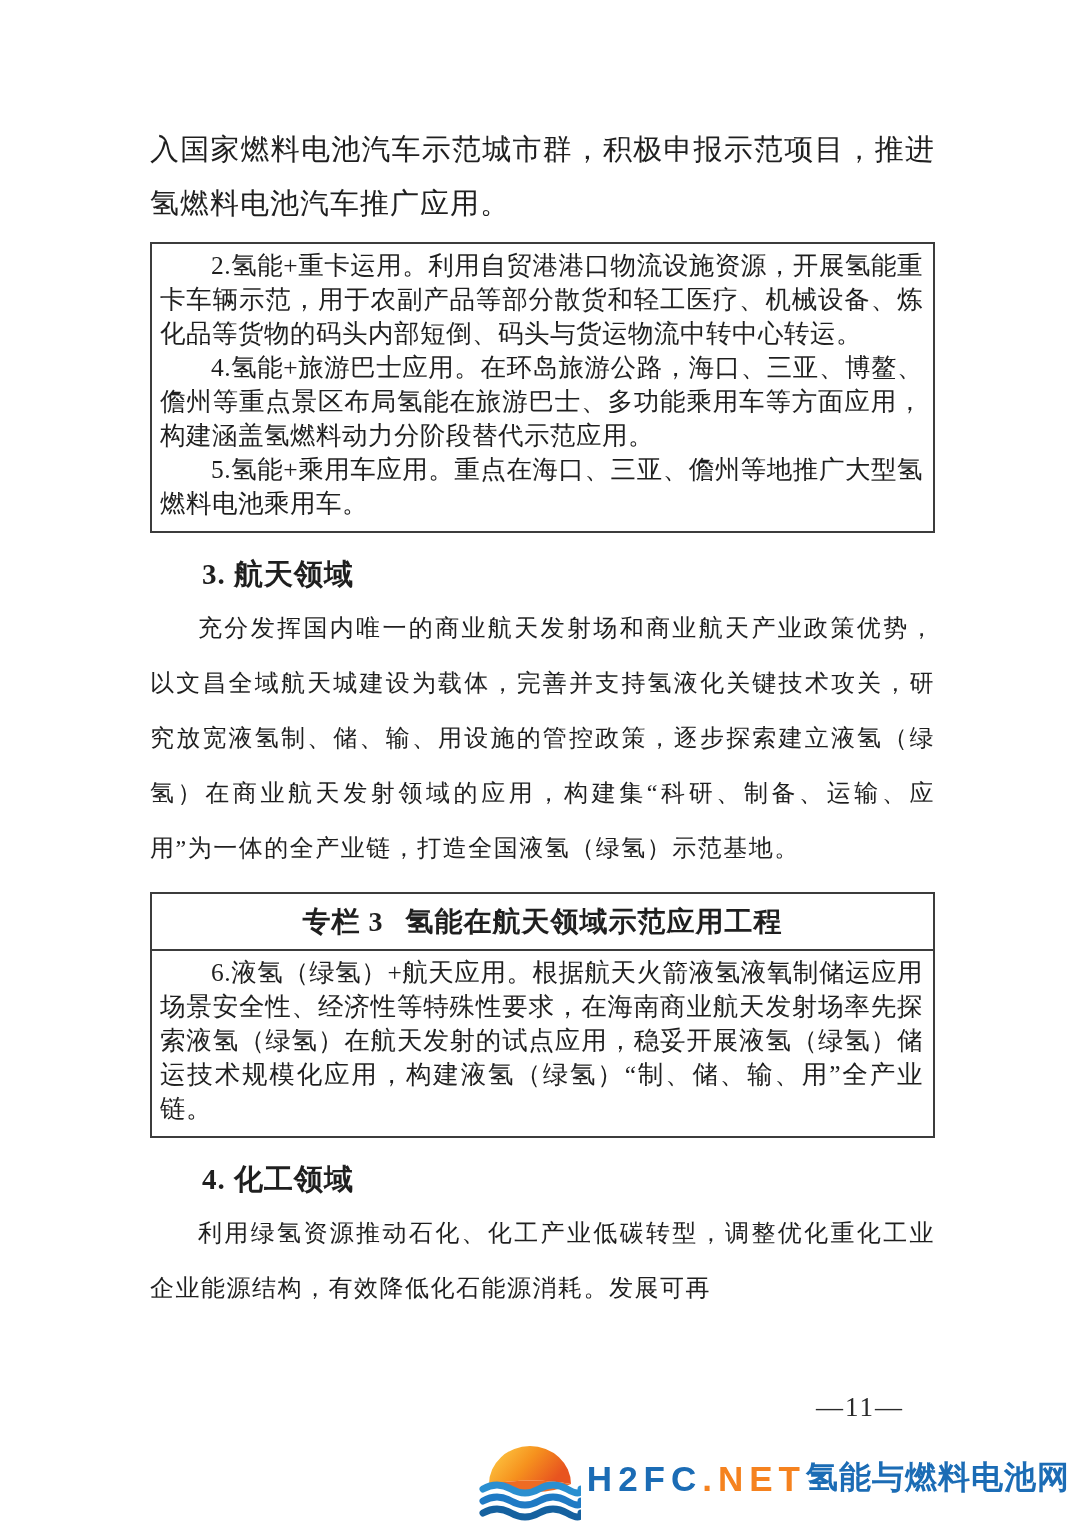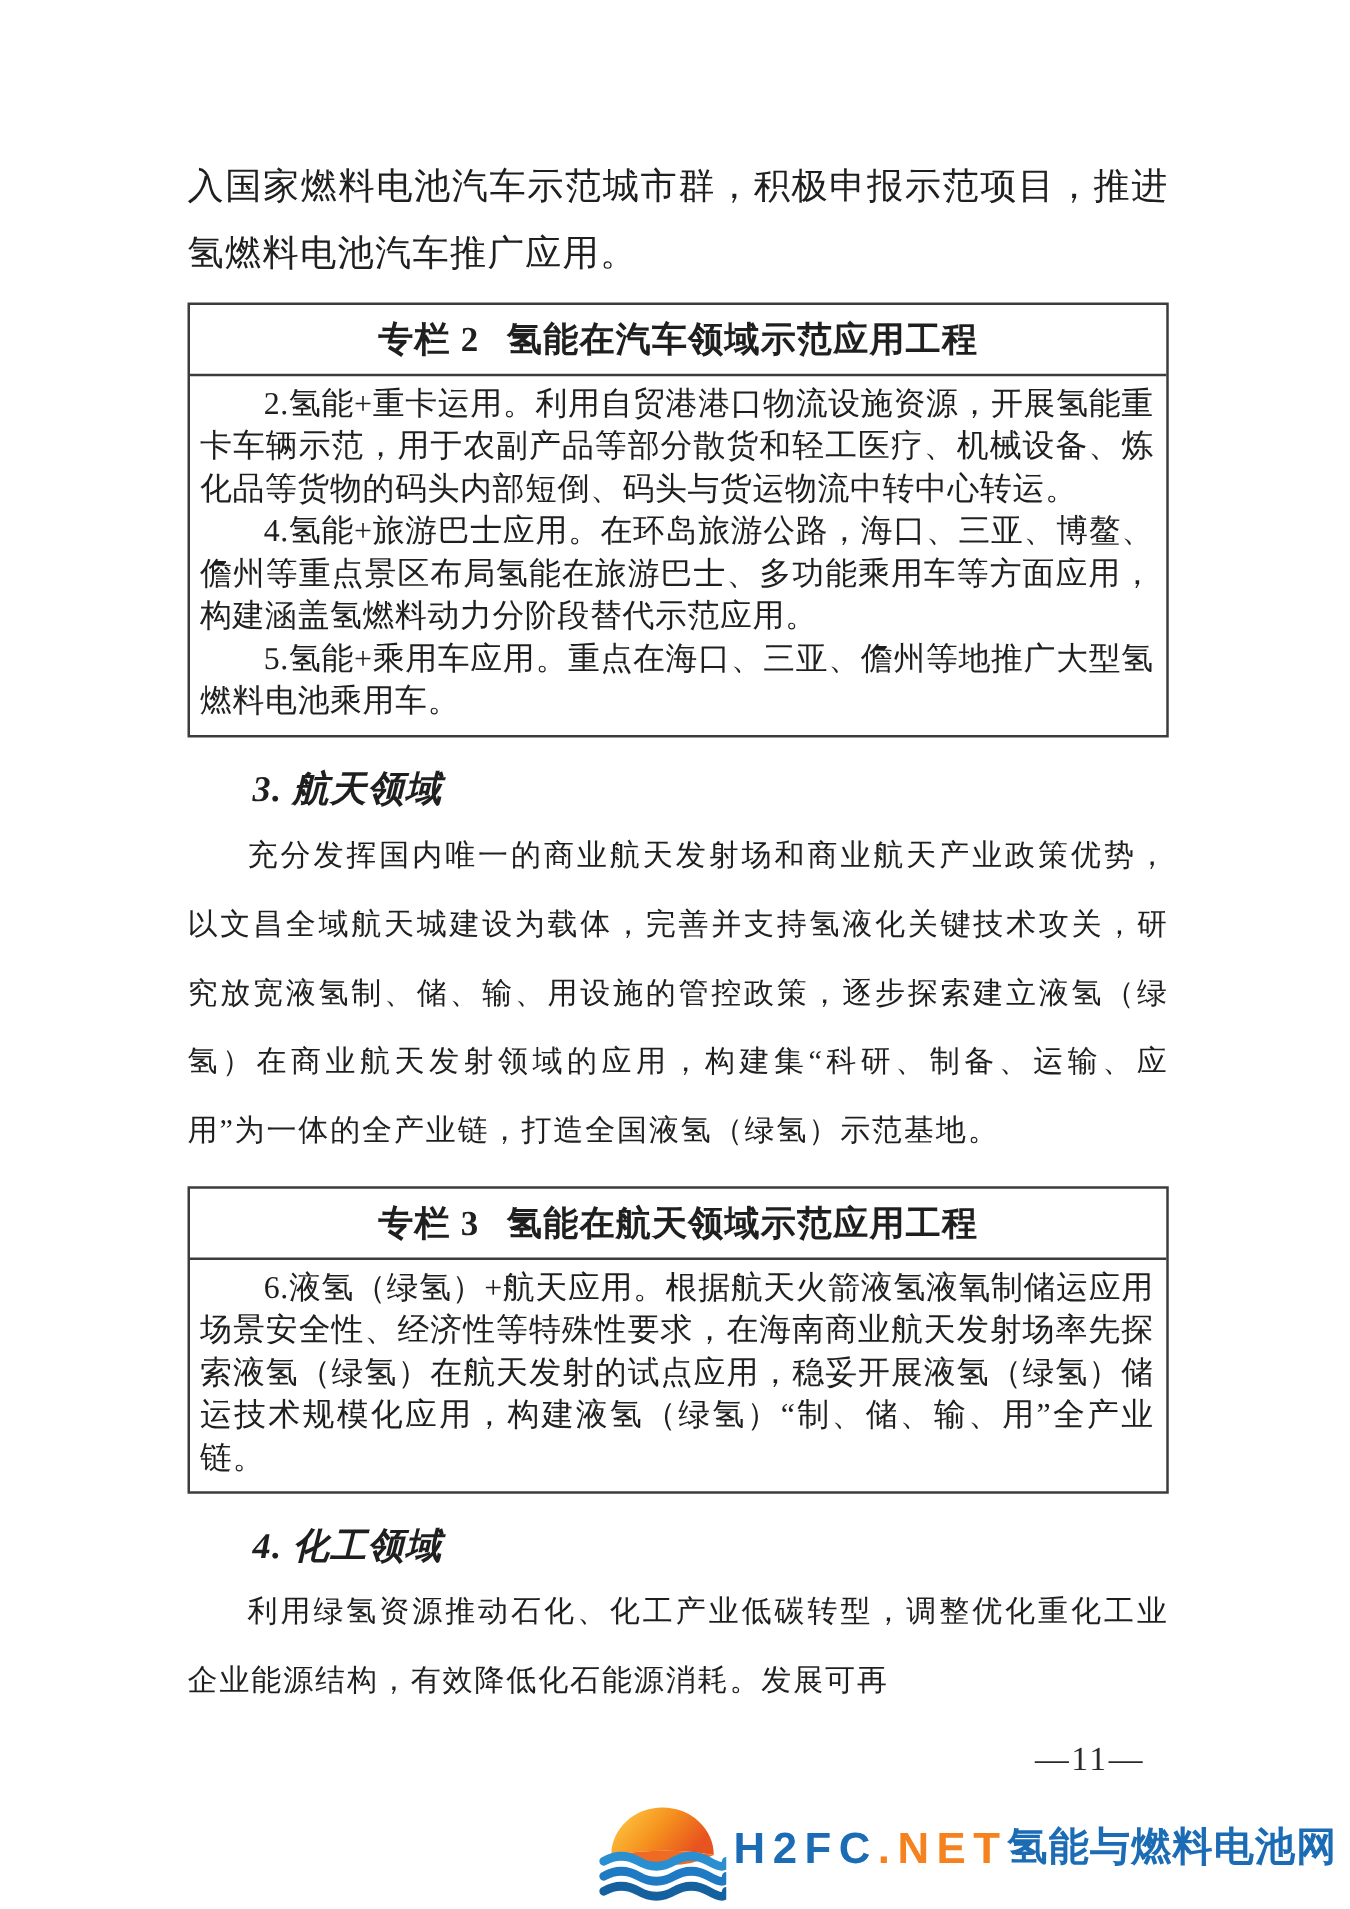--- a/index.html
+++ b/index.html
@@ -9,41 +9,38 @@
     overflow:hidden;
   }
   .content{padding:122px 145px 0 150px;width:785px;box-sizing:content-box;}
   .intro{font-size:29px;line-height:54px;text-align:justify;margin:0;letter-spacing:1px;}
   .box{border:2px solid #3c3c3c;margin-top:12px;background:#fff;}
   .box-header{border-bottom:2px solid #3c3c3c;text-align:center;padding:9px 0 8px;}
   .box-label,.box-title{font-weight:bold;font-size:28px;letter-spacing:1px;display:inline;}
   .box-label{margin-right:22px;}
   .box-body{padding:5px 10px 10px 8px;}
   .box-body p{font-size:25.5px;line-height:34px;text-indent:2em;text-align:justify;margin:0;letter-spacing:0.5px;}
-  .section-heading{font-size:29px;font-weight:bold;margin:22px 0 0;padding-left:52px;letter-spacing:1px;font-style:italic;}
+  .section-heading{font-size:29px;font-weight:bold;margin:22px 0 0;padding-left:52px;letter-spacing:1px;}
   .para{font-size:24px;line-height:55px;text-indent:2em;text-align:justify;margin:6px 0 0;letter-spacing:1.5px;}
-  .page-footer{position:absolute;top:1392px;right:164px;}
+  .page-footer{position:absolute;top:1392px;right:176px;}
   .page-number{font-size:27px;letter-spacing:2px;color:#2a2a2a;}
   .logo{position:absolute;right:10px;bottom:6px;display:flex;align-items:center;gap:6px;}
   .logo-icon{width:102px;height:84px;flex:0 0 auto;}
   .logo-text{display:flex;flex-direction:row;line-height:1.08;}
   .logo-main{font-family:"Liberation Sans","DejaVu Sans",sans-serif;font-weight:bold;font-size:35px;letter-spacing:6px;white-space:nowrap;}
   .logo-sub{font-family:"Liberation Sans","DejaVu Sans",sans-serif;font-weight:bold;font-size:32px;letter-spacing:1px;white-space:nowrap;}
 </style>
 </head>
 <body>
 
 <div class="content">
 
   <p class="intro">入国家燃料电池汽车示范城市群，积极申报示范项目，推进氢燃料电池汽车推广应用。</p>
 
   <div class="box">
-    <div class="box-header">
-      <span class="box-label">专栏 2</span><span class="box-title">氢能在汽车领域示范应用工程</span>
-    </div>
     <div class="box-body">
       <p>2.氢能+重卡运用。利用自贸港港口物流设施资源，开展氢能重卡车辆示范，用于农副产品等部分散货和轻工医疗、机械设备、炼化品等货物的码头内部短倒、码头与货运物流中转中心转运。</p>
       <p>4.氢能+旅游巴士应用。在环岛旅游公路，海口、三亚、博鳌、儋州等重点景区布局氢能在旅游巴士、多功能乘用车等方面应用，构建涵盖氢燃料动力分阶段替代示范应用。</p>
       <p>5.氢能+乘用车应用。重点在海口、三亚、儋州等地推广大型氢燃料电池乘用车。</p>
     </div>
   </div>
 
   <h3 class="section-heading">3. 航天领域</h3>
   <p class="para">充分发挥国内唯一的商业航天发射场和商业航天产业政策优势，以文昌全域航天城建设为载体，完善并支持氢液化关键技术攻关，研究放宽液氢制、储、输、用设施的管控政策，逐步探索建立液氢（绿氢）在商业航天发射领域的应用，构建集“科研、制备、运输、应用”为一体的全产业链，打造全国液氢（绿氢）示范基地。</p>
 

